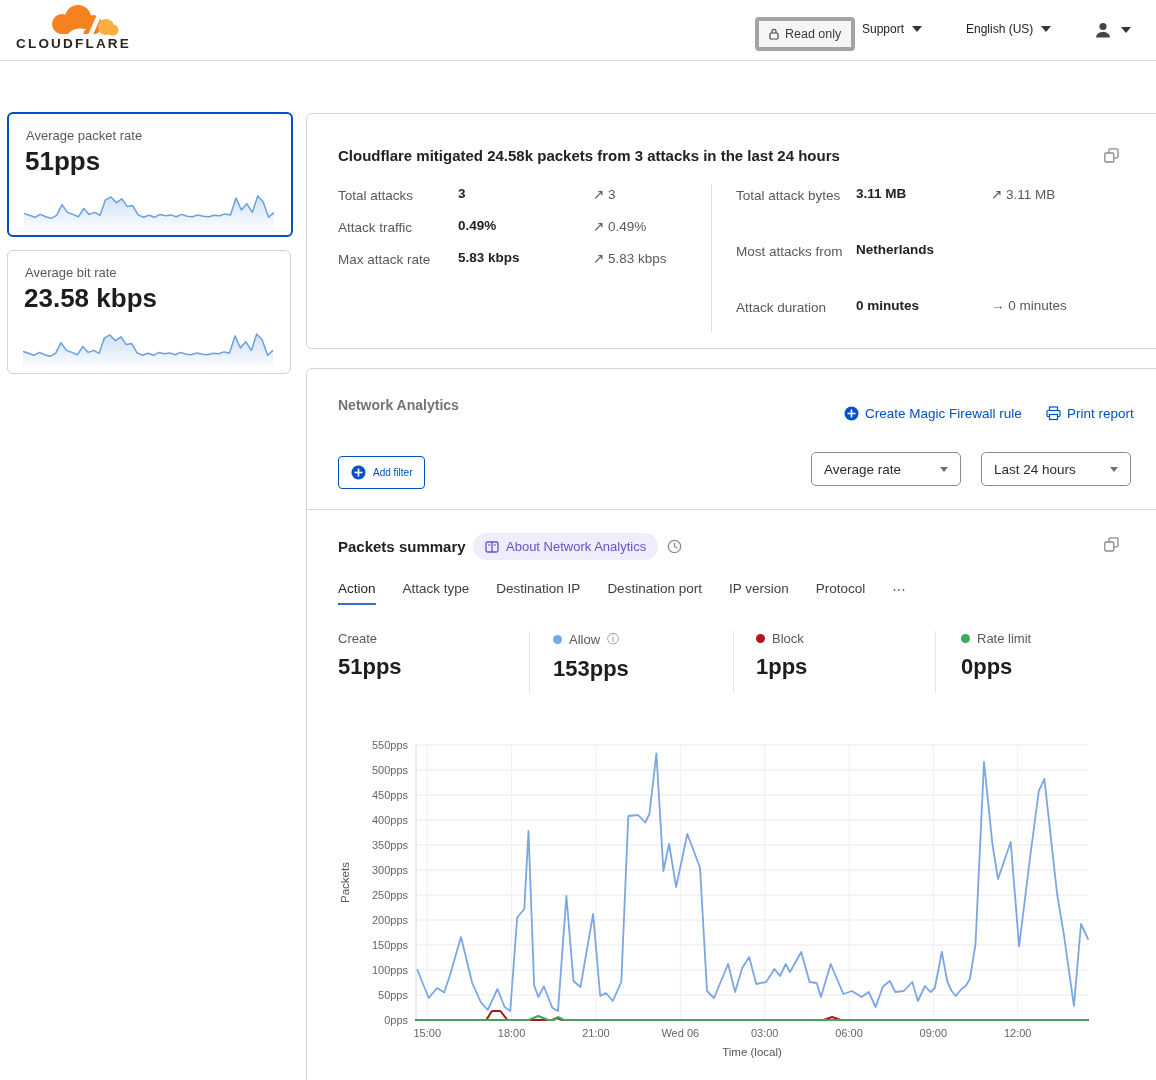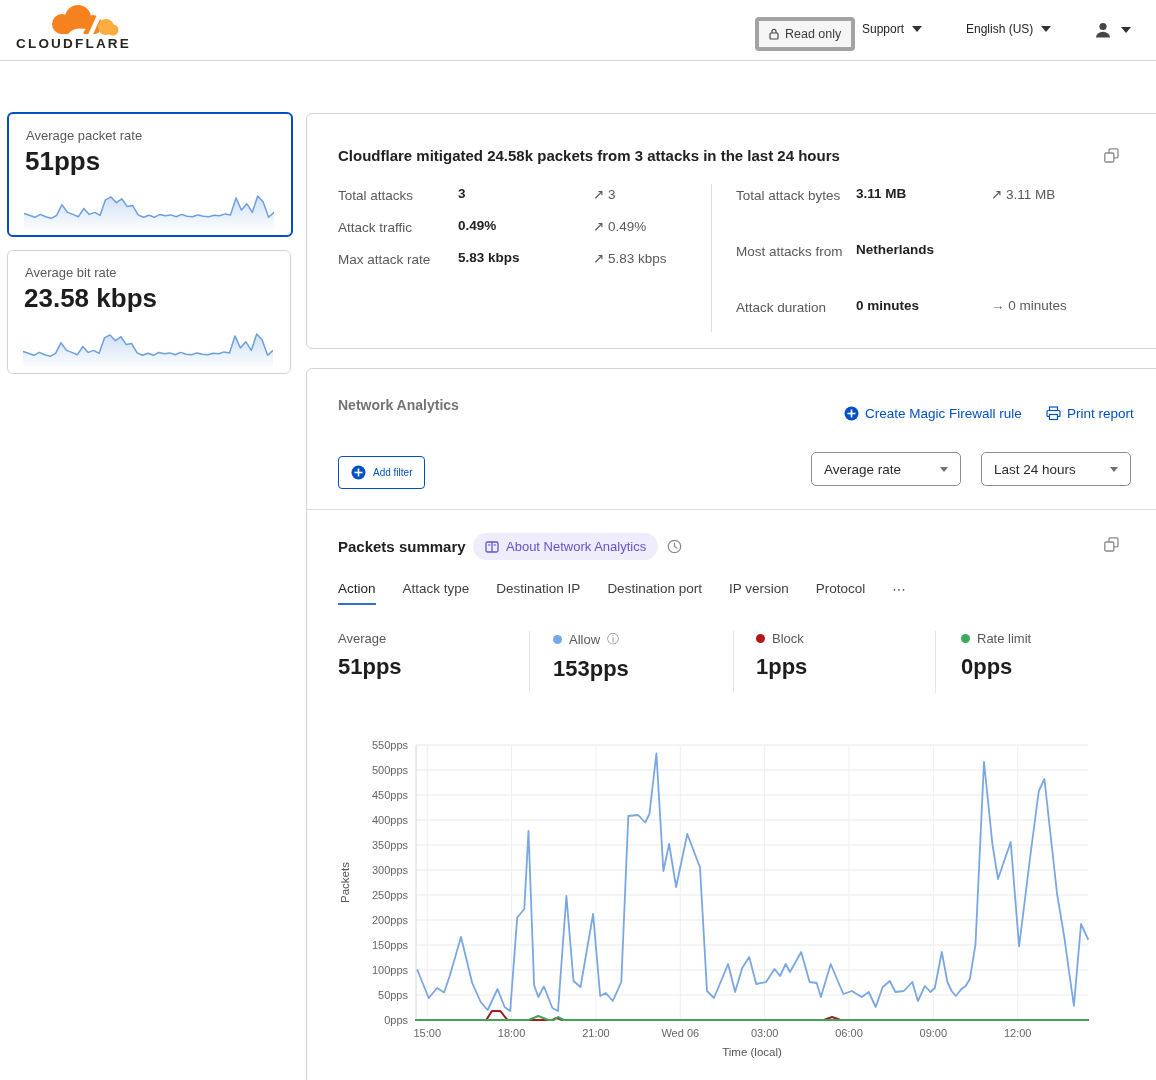--- a/index.html
+++ b/index.html
@@ -255,21 +255,21 @@
       <span class="tab">Destination IP</span>
       <span class="tab">Destination port</span>
       <span class="tab">IP version</span>
       <span class="tab">Protocol</span>
       <span class="tab more">⋯</span>
     </div>
 
     <div class="stat-col" style="left:31px;">
       <div class="stat-label">
 
-        <span>Average</span>
+        <span>Create</span>
       </div>
       <div class="stat-value">51pps</div>
     </div>
     <div class="stat-div" style="left:222px;"></div>
 
     <div class="stat-col" style="left:246px;">
       <div class="stat-label">
         <span class="dot" style="background: rgb(116, 169, 232);"></span>
         <span>Allow</span>
         <span class="info">ⓘ</span>

